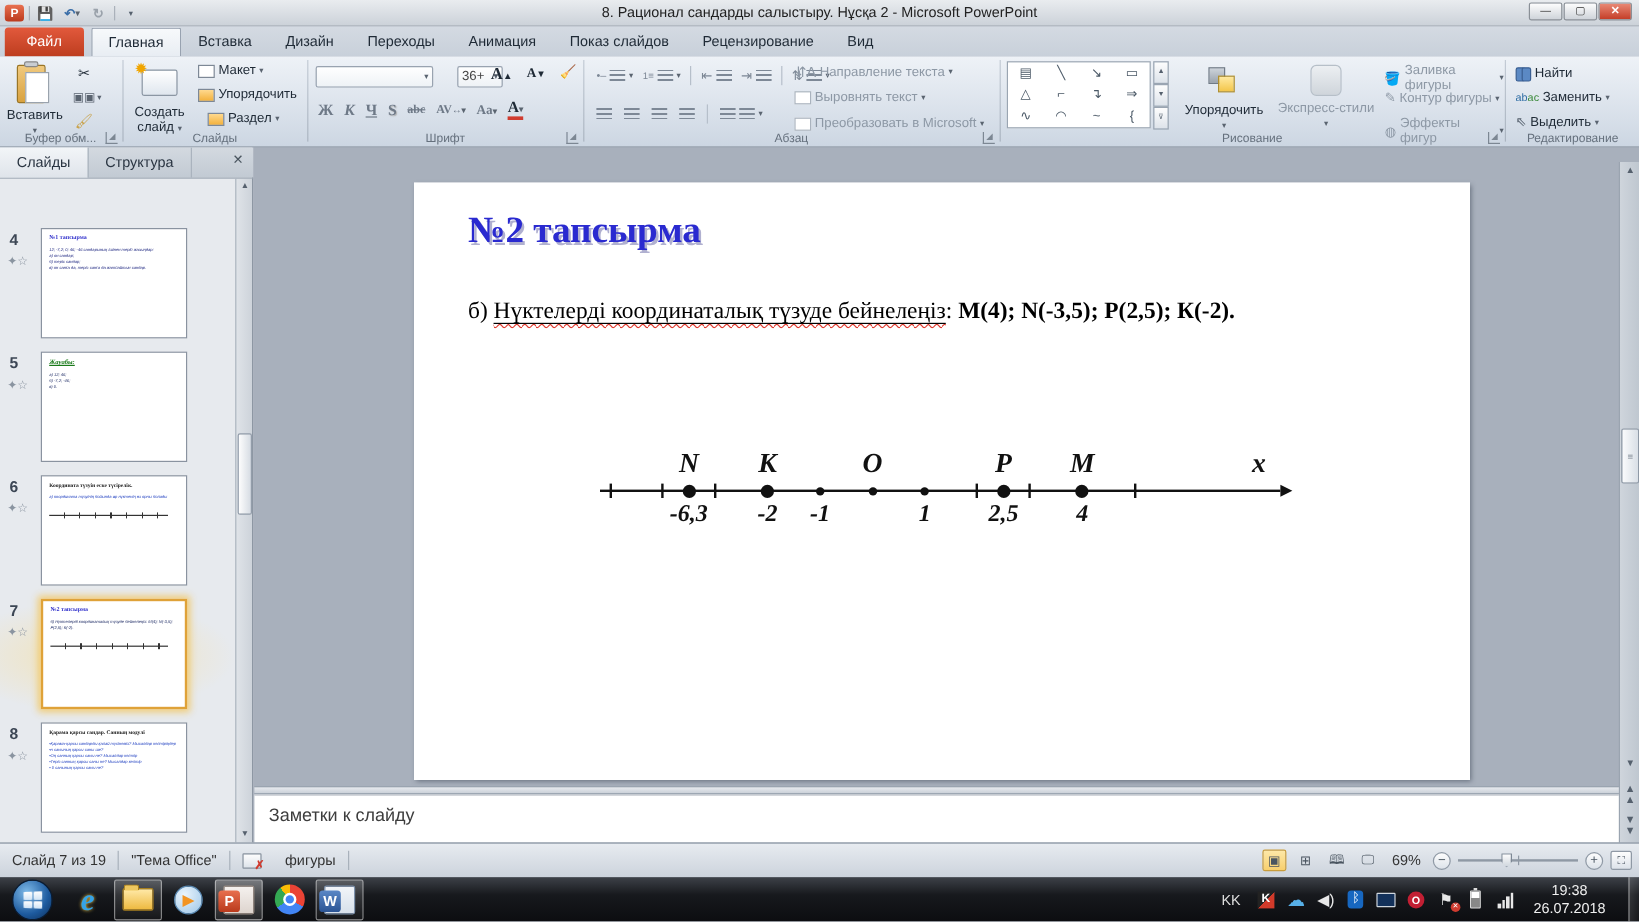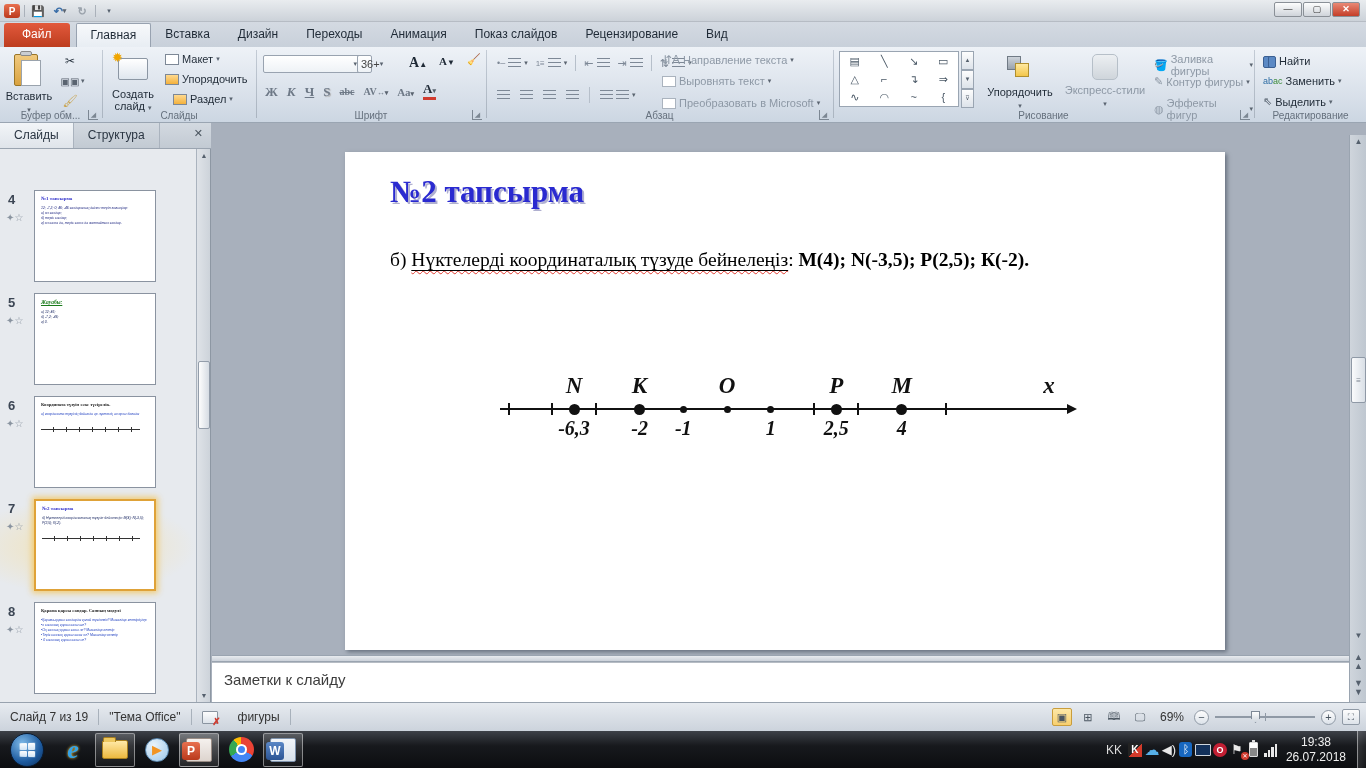--- a/index.html
+++ b/index.html
@@ -174,21 +174,21 @@
   .pptico { position:relative; width:26px; height:24px; background:linear-gradient(#f5f1ee,#ddd4ce); border:1px solid #9a8d85; border-radius:2px; }
   .pptico span { position:absolute; left:-5px; top:3px; width:18px; height:18px; background:linear-gradient(#e8704f,#b93a1c); border-radius:3px;
     color:#fff; font-weight:bold; font-size:12px; text-align:center; line-height:18px; }
   .chrome { width:25px; height:25px; border-radius:50%;
     background:conic-gradient(#ea4335 0 33%, #4285f4 33% 66%, #34a853 66% 89%, #fbbc05 89% 100%); position:relative; }
   .chrome:before { content:""; position:absolute; left:7px; top:7px; width:11px; height:11px; background:#fff; border-radius:50%; }
   .chrome:after { content:""; position:absolute; left:9px; top:9px; width:7px; height:7px; background:#4285f4; border-radius:50%; }
   .wordico { position:relative; width:26px; height:24px; background:linear-gradient(#f2f5f9,#d7e0ea); border:1px solid #7f93ad; border-radius:2px; }
   .wordico span { position:absolute; left:-5px; top:3px; width:18px; height:18px; background:linear-gradient(#5a87c6,#2b5494); border-radius:3px;
     color:#fff; font-weight:bold; font-size:12px; text-align:center; line-height:18px; }
-  #tray { margin-left:auto; display:flex; align-items:center; gap:1px; color:#e8e8e8; }
+  #tray { margin-left:auto; display:flex; align-items:center; gap:9px; color:#e8e8e8; }
   .trayico { font-size:13px; display:flex; align-items:center; justify-content:center; width:16px; height:16px; }
   #lang-kk { font-size:12px; color:#ddd; margin-right:4px; }
   .kasp { width:14px; height:14px; background:linear-gradient(135deg,#222 50%,#d23a2a 50%); color:#fff; font-size:10px; font-weight:bold; text-align:center; line-height:14px; }
   .cloudico { color:#57b0e8; font-size:15px; }
   .btico { width:13px; height:15px; background:#1767c0; border-radius:3px; color:#fff; font-size:11px; text-align:center; line-height:15px; }
   .dispico { width:16px; height:12px; background:#13315a; border:1px solid #cfd6dd; border-radius:1px; }
   .agent { width:14px; height:14px; border-radius:50%; background:#c21f33; color:#fff; font-size:9px; line-height:14px; text-align:center; font-weight:bold; }
   .flagico { position:relative; color:#e8e8e8; font-size:13px; }
   .flagico:after { content:"✕"; position:absolute; right:-4px; bottom:-2px; background:#d03b2f; color:#fff; border-radius:50%; font-size:6px; width:8px; height:8px; line-height:8px; text-align:center; }
   .battico { width:9px; height:15px; border:1px solid #ddd; border-radius:1px; position:relative; background:linear-gradient(#fff 40%, #888 40%); }
@@ -206,20 +206,21 @@
   <div id="titlebar" class="abs">
     <div id="qat" class="abs">
       <div id="ppt-appicon">P</div>
       <div class="qsep"></div>
       <div class="qat-ico" style="color:#3a6ea8;">💾</div>
       <div class="qat-ico undo">↶<span class="carr">▾</span></div>
       <div class="qat-ico redo">↻</div>
       <div class="qsep"></div>
       <div class="qat-ico" style="font-size:7px;color:#55606d;">▾</div>
     </div>
+    <div id="wintitle" class="abs">8. Рационал сандарды салыстыру. Нұсқа 2  -  Microsoft PowerPoint</div>
     <div id="winbtns" class="abs">
       <div class="winbtn">—</div>
       <div class="winbtn">▢</div>
       <div class="winbtn close">✕</div>
     </div>
   </div>
 
   <div id="tabrow" class="abs">
     <div id="tabs">
       <div class="ftab">Файл</div>
@@ -284,21 +285,21 @@
         </div>
       <div class="glabel">Слайды</div>
     </div>
     <div class="gsep" style="left:256px;"></div>
 
     <div class="rgroup" style="left:257px;width:228px;">
       <div class="combo" style="position:absolute;left:6px;top:8px;width:98px;">
           <span></span>
           <span class="dd">▾</span>
         </div>
-      <div class="combo" style="position:absolute;left:100px;top:8px;width:15px;text-align:right;">
+      <div class="combo" style="position:absolute;left:124px;top:8px;width:38px;text-align:right;">
           <span>36+</span>
           <span class="dd">▾</span>
         </div>
       <div class="srow" style="left:152px;top:8px;">
           <span class="fmt" style="font-size:14px;color:#1f2a36;">А<span style="font-size:8px;">▲</span></span>
         </div>
       <div class="srow" style="left:182px;top:8px;">
           <span class="fmt" style="font-size:11px;color:#1f2a36;">А<span style="font-size:8px;">▼</span></span>
         </div>
       <div class="srow" style="left:210px;top:6px;">

